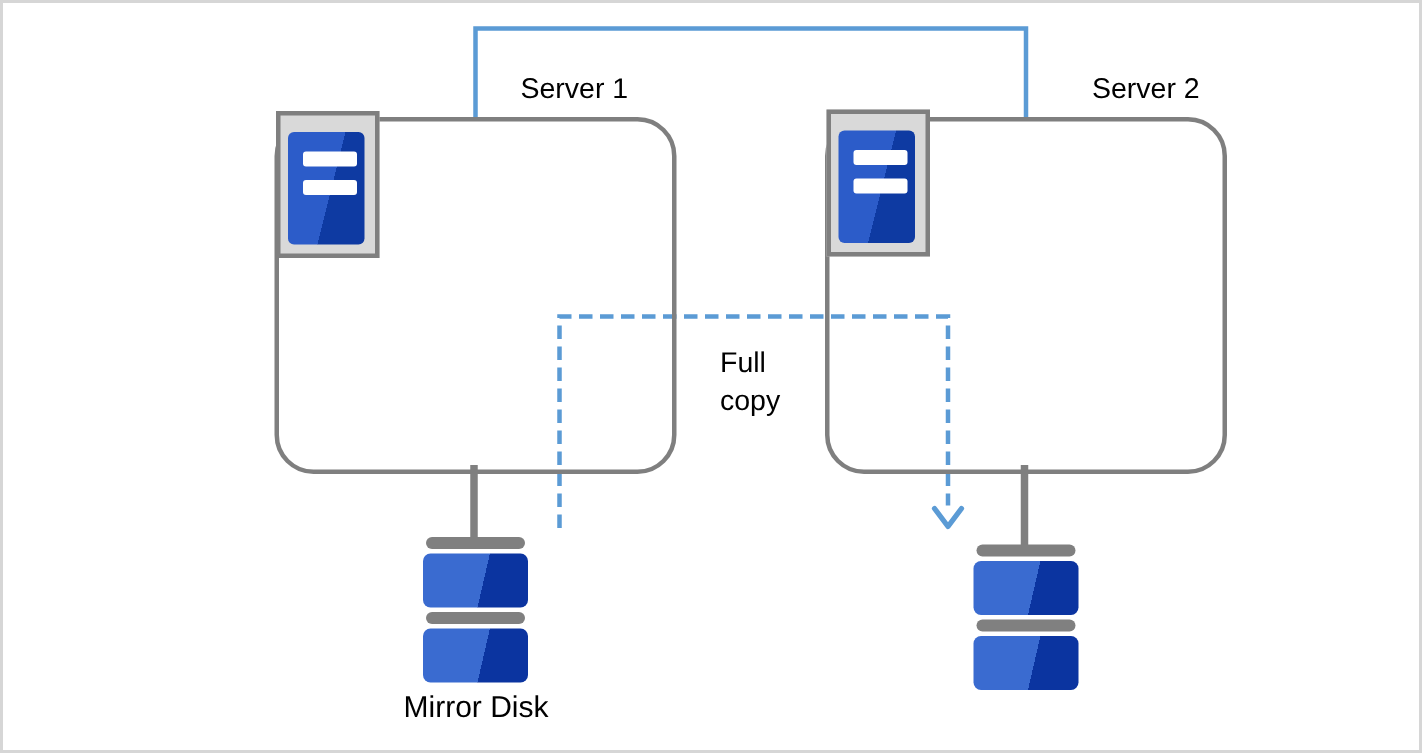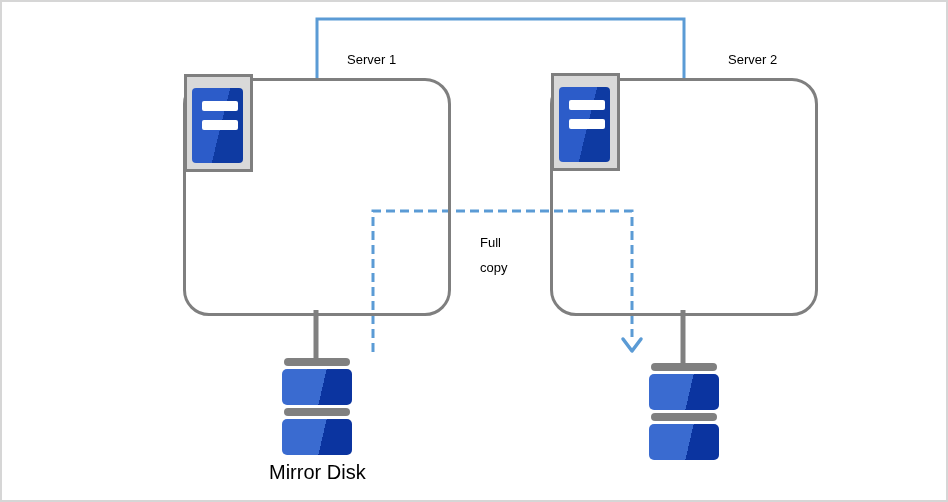--- a/index.html
+++ b/index.html
@@ -46,21 +46,21 @@
   .server-slot.s2{top:32px;}
 
   .disk{position:absolute;width:70px;z-index:3;}
   #mirror-disk-1{left:280px;top:356px;}
   #mirror-disk-2{left:647px;top:361px;}
   .disk-cap{height:8px;margin:0 2px 3px 2px;border-radius:4px;background:var(--stem-gray,#808080);}
   .disk-platter{height:36px;margin-bottom:3px;border-radius:5px;
     background:linear-gradient(103deg,var(--disk-blue-light,#3A6BD0) 57%,var(--disk-blue-dark,#0B34A0) 57%);}
 
   .label{
-    position:absolute;color:var(--label-color,#000);font-size:13px;line-height:23px;
+    position:absolute;color:var(--label-color,#000);font-size:19px;line-height:23px;
     z-index:4;white-space:nowrap;
   }
   #server1-label{left:345px;top:46px;}
   #server2-label{left:708px;top:46px;margin-left:18px;}
   #full-copy-label{left:478px;top:228px;white-space:pre-line;line-height:25px;}
   #mirror-disk-label{left:267px;top:459px;font-size:20px;}
 </style>
 </head>
 <body>
 

